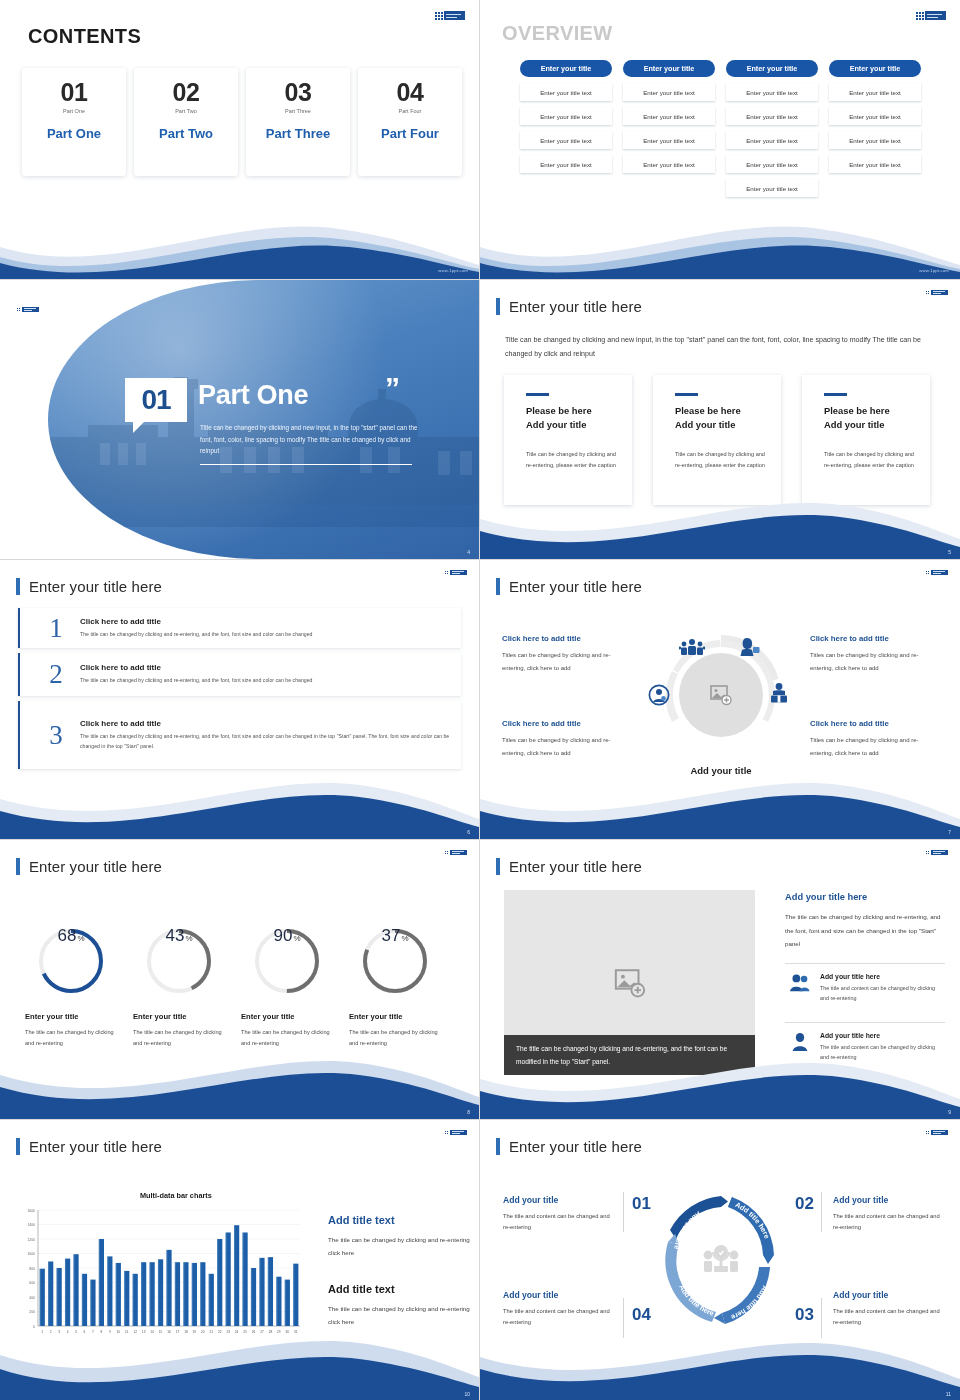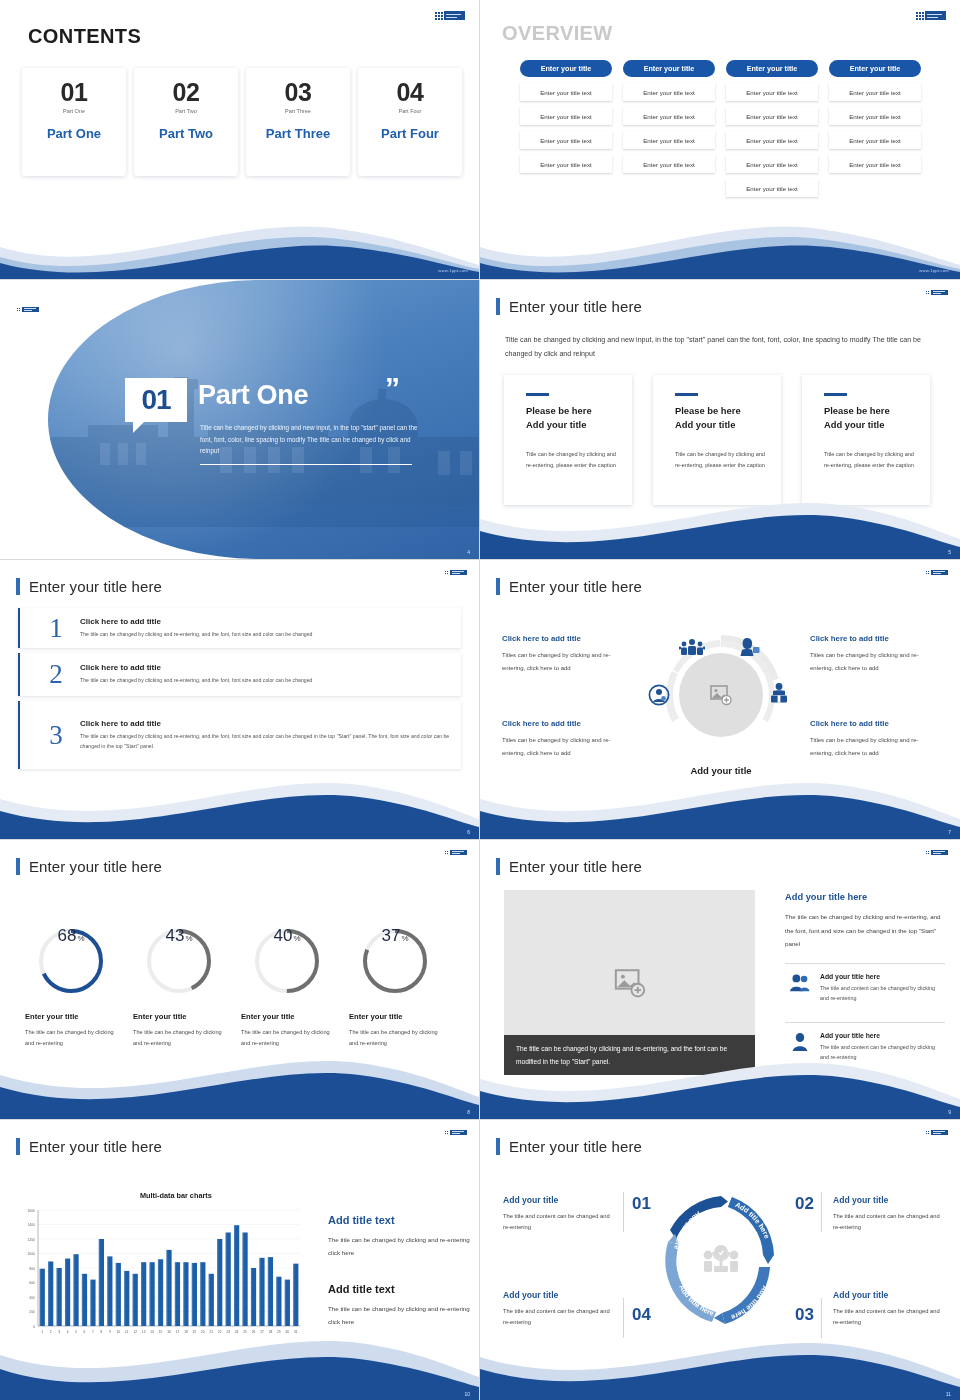--- a/index.html
+++ b/index.html
@@ -525,21 +525,21 @@
         <div class="cap">Enter your title</div>
         <div class="cap2">The title can be changed by clicking and re-entering</div>
       </div>
       <div class="item">
         <div class="ringwrap">
           <svg width="70" height="70" viewBox="0 0 70 70">
             <circle cx="35" cy="35" r="30" fill="none" stroke="#ececec" stroke-width="4"></circle>
             <circle class="arc" cx="35" cy="35" r="30" fill="none" stroke="#6f6f6f" stroke-width="4" stroke-linecap="butt" transform="rotate(-90 35 35)" stroke-dasharray="94.24777960769379 188.49555921538757"></circle>
           </svg>
           <div class="pct">
-              <b>40</b>
+              <b>90</b>
               <i>%</i>
             </div>
         </div>
         <div class="cap">Enter your title</div>
         <div class="cap2">The title can be changed by clicking and re-entering</div>
       </div>
       <div class="item">
         <div class="ringwrap">
           <svg width="70" height="70" viewBox="0 0 70 70">
             <circle cx="35" cy="35" r="30" fill="none" stroke="#ececec" stroke-width="4"></circle>

